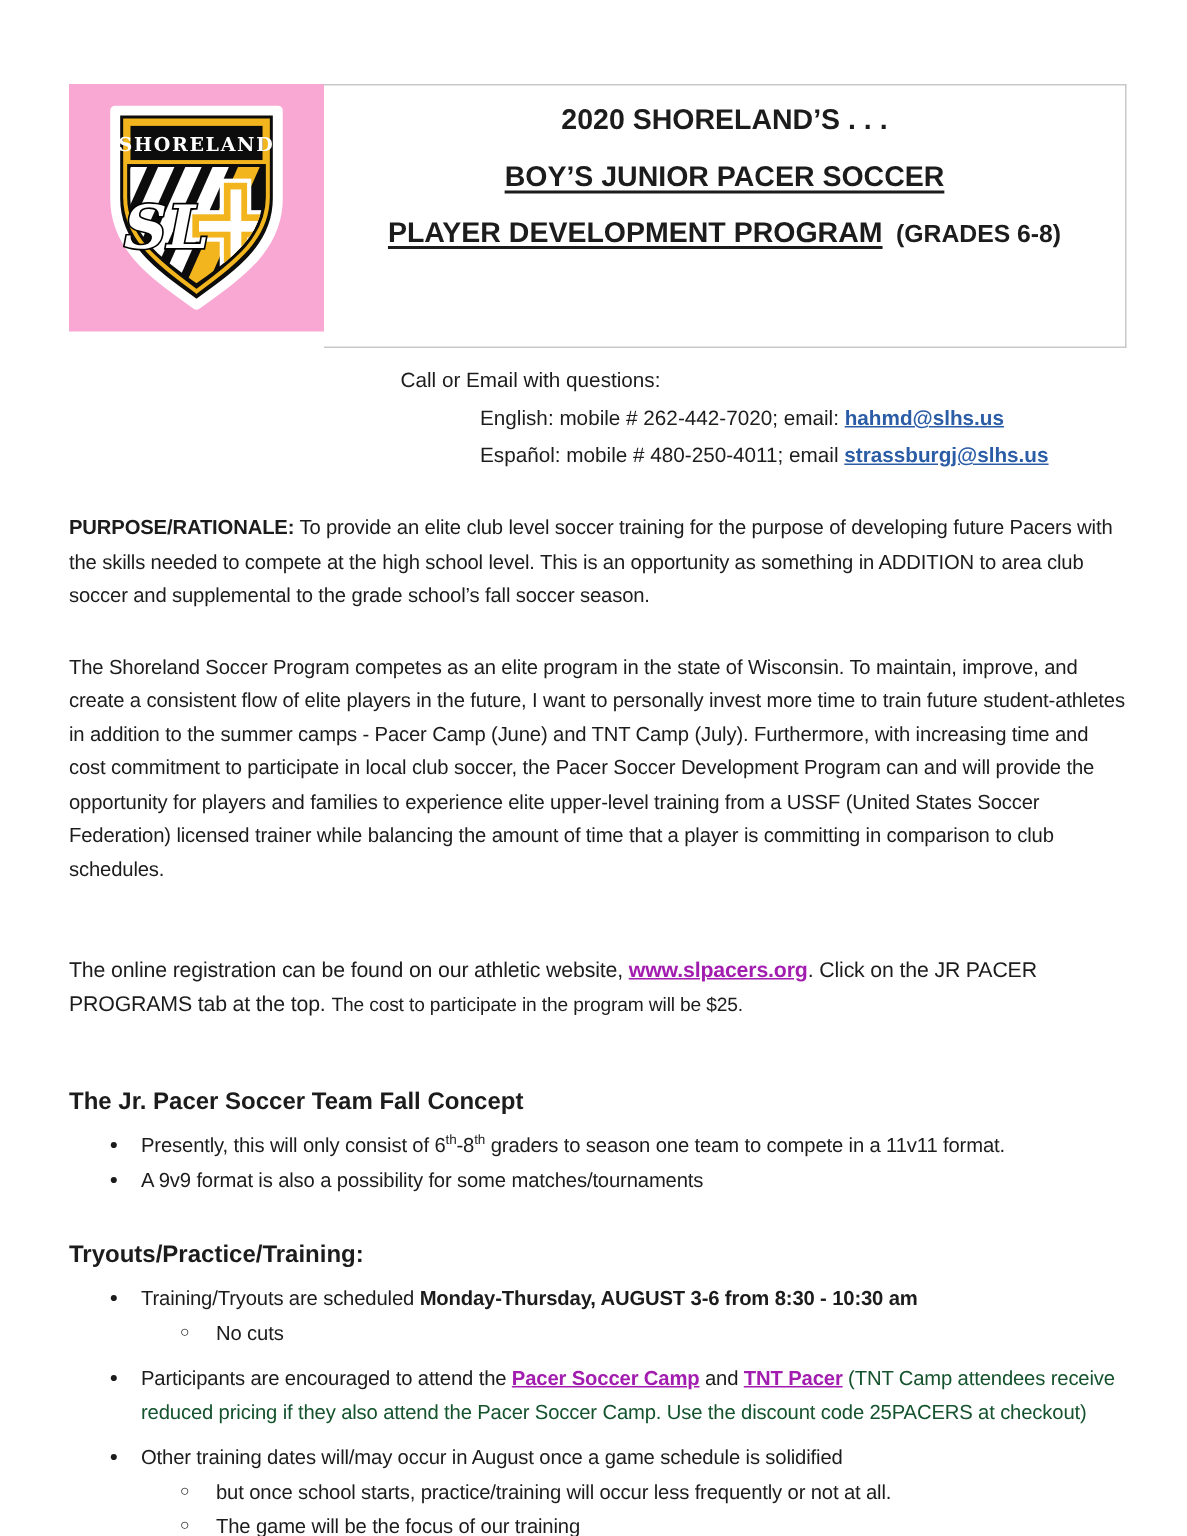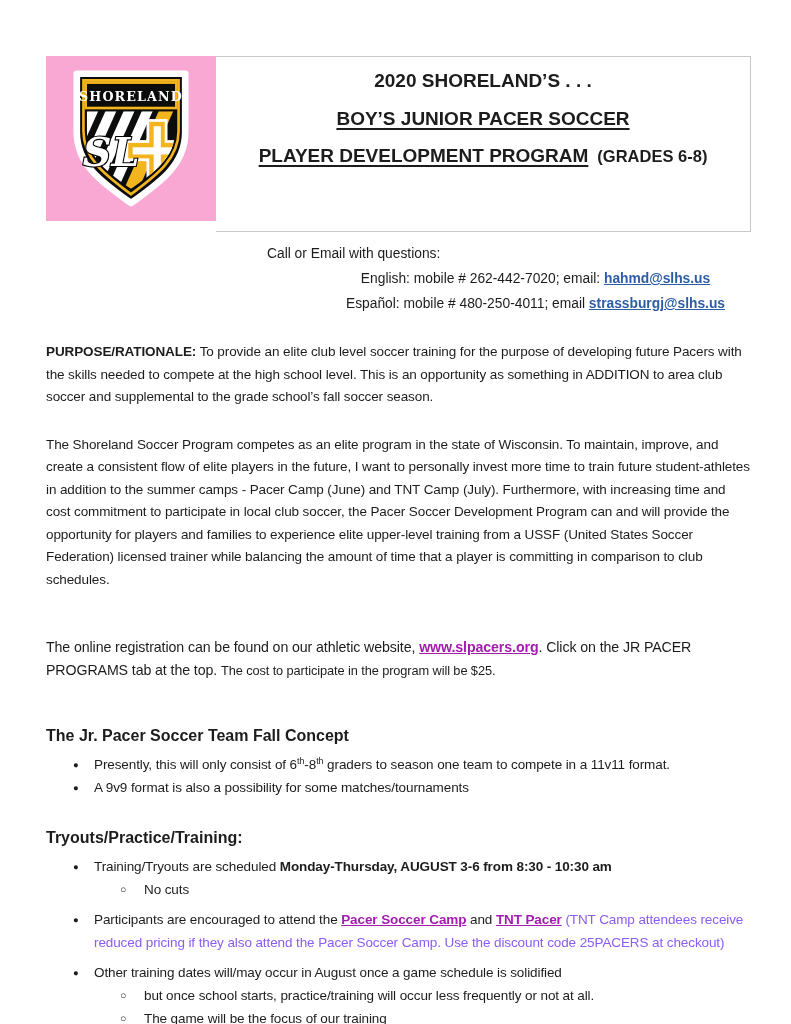--- a/index.html
+++ b/index.html
@@ -24,21 +24,21 @@
     border: 1.5px solid #c9c9c9; border-left: none;
     height: 176px; padding-top: 13px; text-align: center;
   }
   .t1 { font-size: 19px; font-weight: bold; }
   .t2 { font-size: 19px; font-weight: bold; margin-top: 16px; }
   .t3 { font-size: 19px; font-weight: bold; margin-top: 15px; white-space: nowrap; }
   .u  { text-decoration: underline; text-underline-offset: 3px; text-decoration-thickness: 1.5px; }
   .t3s { font-size: 16.5px; margin-left: 9px; }
 
   .contact { padding: 9px 0 0 51px; font-size: 13.8px; line-height: 25px; }
-  .contact .c1 { padding-left: 53px; text-align: center; }
+  .contact .c1 { padding-left: 53px; }
 
   a.lnk { font-weight: bold; text-decoration: underline; cursor: pointer; }
   .lnk-dark   { color: #2b5ca6; }
   .lnk-bright { color: #a21caf; }
 
   
   .para {
     font-size: 13.5px; letter-spacing: -0.1px; line-height: 22.5px;
     margin: 25px 0 0 0; width: 705px;
   }
@@ -48,21 +48,21 @@
   h2 { font-size: 16px; margin: 45px 0 0 0; }
   h2.h-tryouts { margin-top: 30px; }
 
   .blist { margin-top: 8px; font-size: 13.5px; letter-spacing: -0.1px; }
   .bi  { display: flex; line-height: 23px; padding-left: 27px; width: 720px; }
   .bi.sub { padding-left: 74px; }
   .bi.gap { margin-top: 7px; }
   .bl1 { width: 21px; flex: none; font-size: 9.5px; }
   .bl2 { width: 24px; flex: none; font-size: 10.5px; }
   .bt  { flex: 1; min-width: 0; }
-  .maroon { color: #8b5cf6; text-align: right; }
+  .maroon { color: #14532d; text-align: right; }
   sup { font-size: 9px; line-height: 0; }
 
   
   .band-text {
     font-family: "DejaVu Serif", "Liberation Serif", serif;
     font-size: 11.5px; font-weight: bold; letter-spacing: 1px; fill: #ffffff;
   }
   .mono-text {
     font-family: "DejaVu Serif", "Liberation Serif", serif;
     font-size: 36px; font-weight: bold; font-style: italic;

